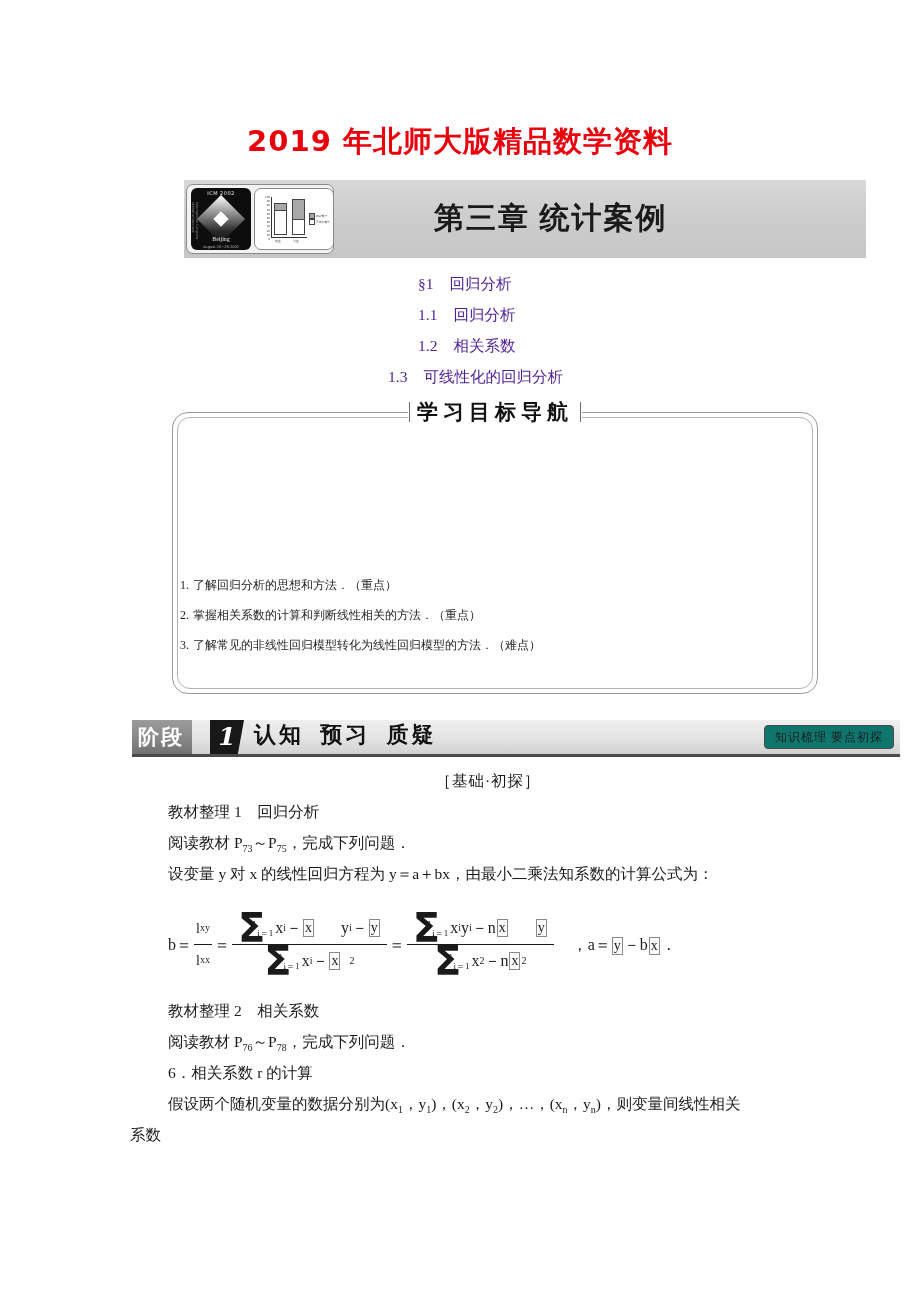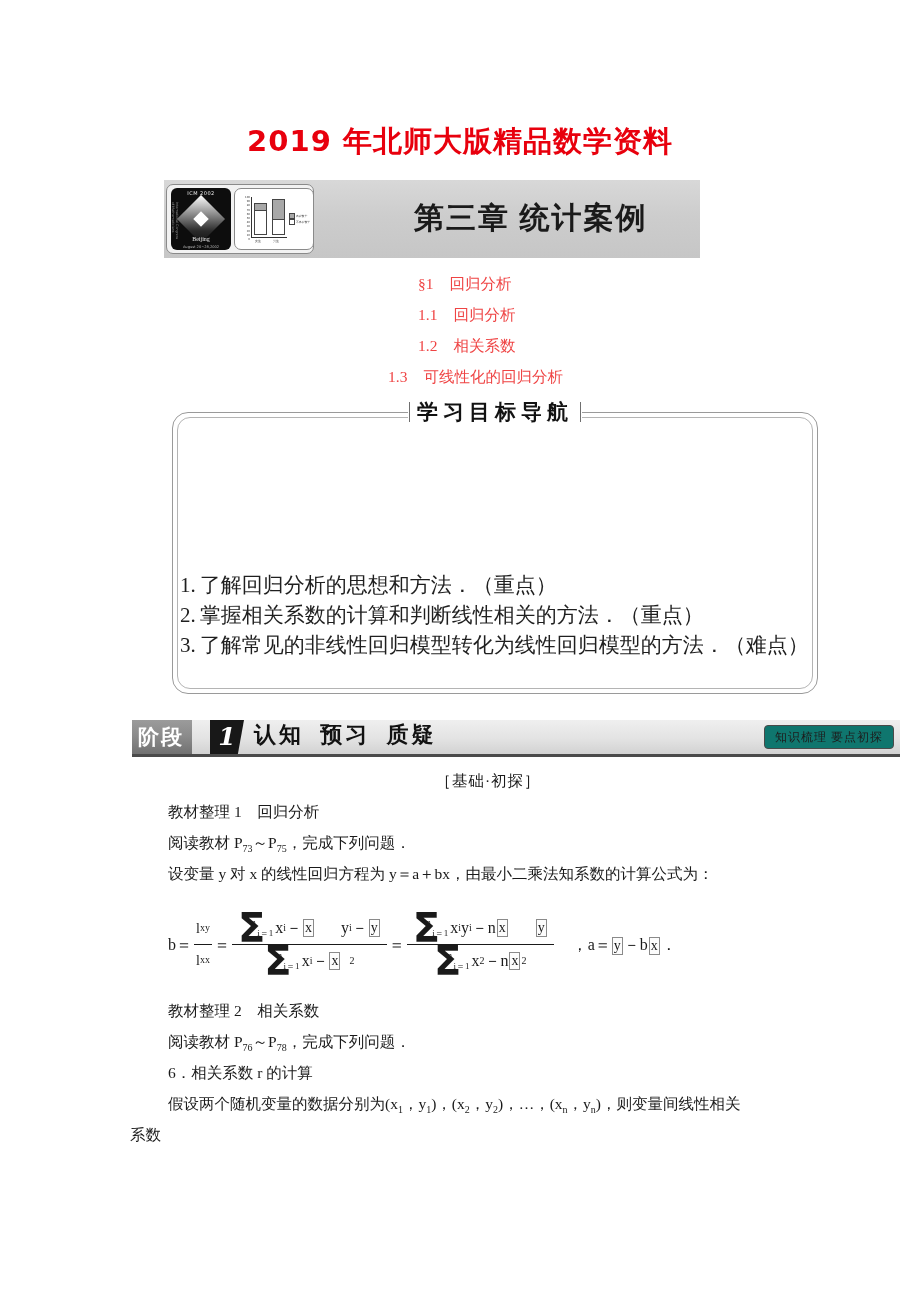--- a/index.html
+++ b/index.html
@@ -32,22 +32,22 @@
     font-size: 29px;
     font-weight: bold;
     letter-spacing: 1px;
     font-family: "DejaVu Sans", "Liberation Sans", sans-serif;
   }
 
   
   .chapter-bar {
     position: absolute;
     top: 180px;
-    left: 164px;
-    width: 536px;
+    left: 184px;
+    width: 682px;
     height: 78px;
     background: linear-gradient(to bottom, #d8d8d8 0%, #cdcdcd 45%, #c6c6c6 100%);
   }
   .chapter-title {
     position: absolute;
     left: 250px;
     top: 18px;
     font-size: 30px;
     font-weight: bold;
     letter-spacing: 2px;
@@ -208,21 +208,21 @@
   .tc-legend .sw-white { background: #fff; }
 
   
   .section-list {
     position: absolute;
     top: 268px;
     left: 0;
     width: 920px;
     font-size: 15.5px;
     line-height: 31px;
-    color: #ef4444;
+    color: #4c1d95;
   }
   .section-list .ln {
     display: block;
     text-align: left;
   }
   .s1 { padding-left: 418px; }
   .s2 { padding-left: 418px; }
   .s3 { padding-left: 418px; }
   .s4 { padding-left: 388px; }
   .section-list .num { margin-right: 16px; }
@@ -277,21 +277,21 @@
     background: #6f6f6f;
   }
   .goals-head .cap::before { left: 1px; }
   .goals-head .cap::after { right: 1px; }
 
   .goals-list {
     position: absolute;
     left: 8px;
     top: 158px;
     width: 630px;
-    font-size: 21px;
+    font-size: 12px;
     line-height: 30px;
     color: #1f1f1f;
   }
   .goals-list .gitem { white-space: nowrap; }
   .goals-list .gnum { margin-right: 4px; }
 
   
   .stage {
     position: absolute;
     top: 720px;

